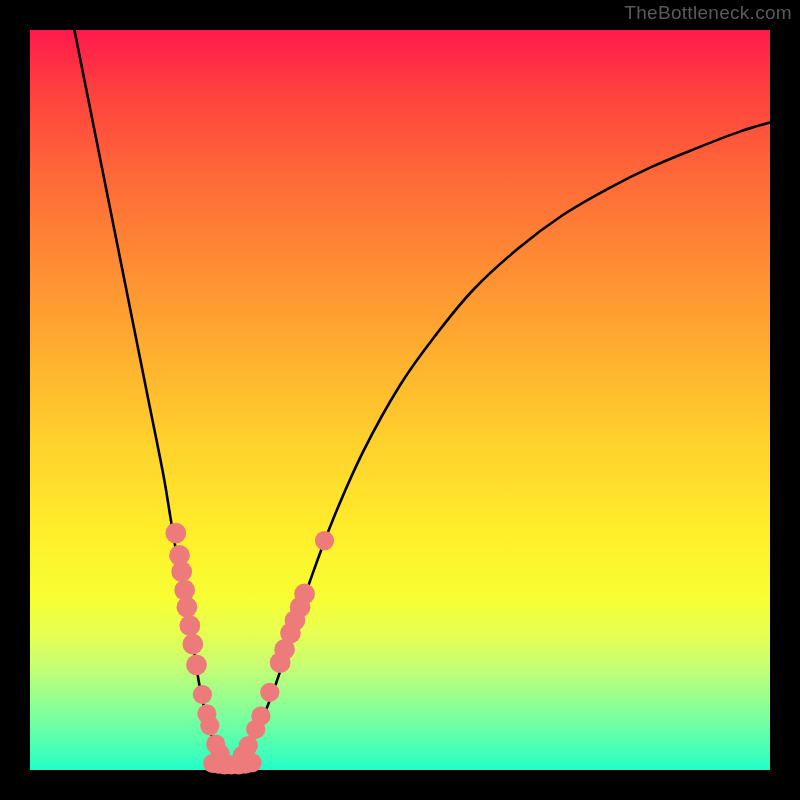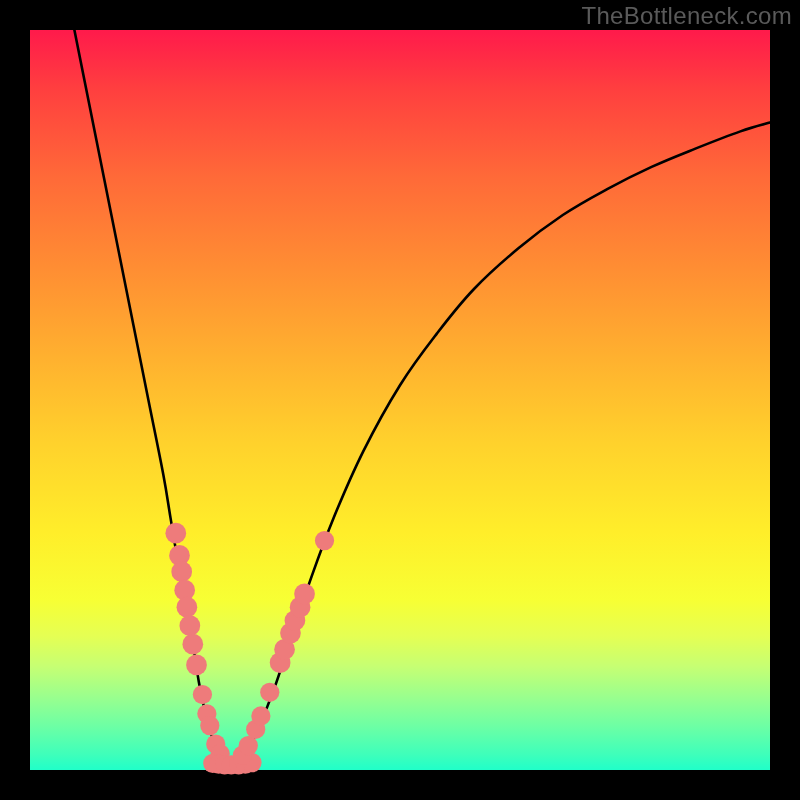--- a/index.html
+++ b/index.html
@@ -8,21 +8,21 @@
     position: relative;
     width: 800px;
     height: 800px;
     background: #000;
   }
   .watermark {
     position: absolute;
     top: 2px;
     right: 8px;
     font-family: Arial, Helvetica, sans-serif;
-    font-size: 24px;
+    font-size: 19px;
     font-weight: 500;
     color: #5a5a5a;
     letter-spacing: 0.3px;
     z-index: 10;
   }
   .plot {
     position: absolute;
     left: 30px;
     top: 30px;
     width: 740px;

